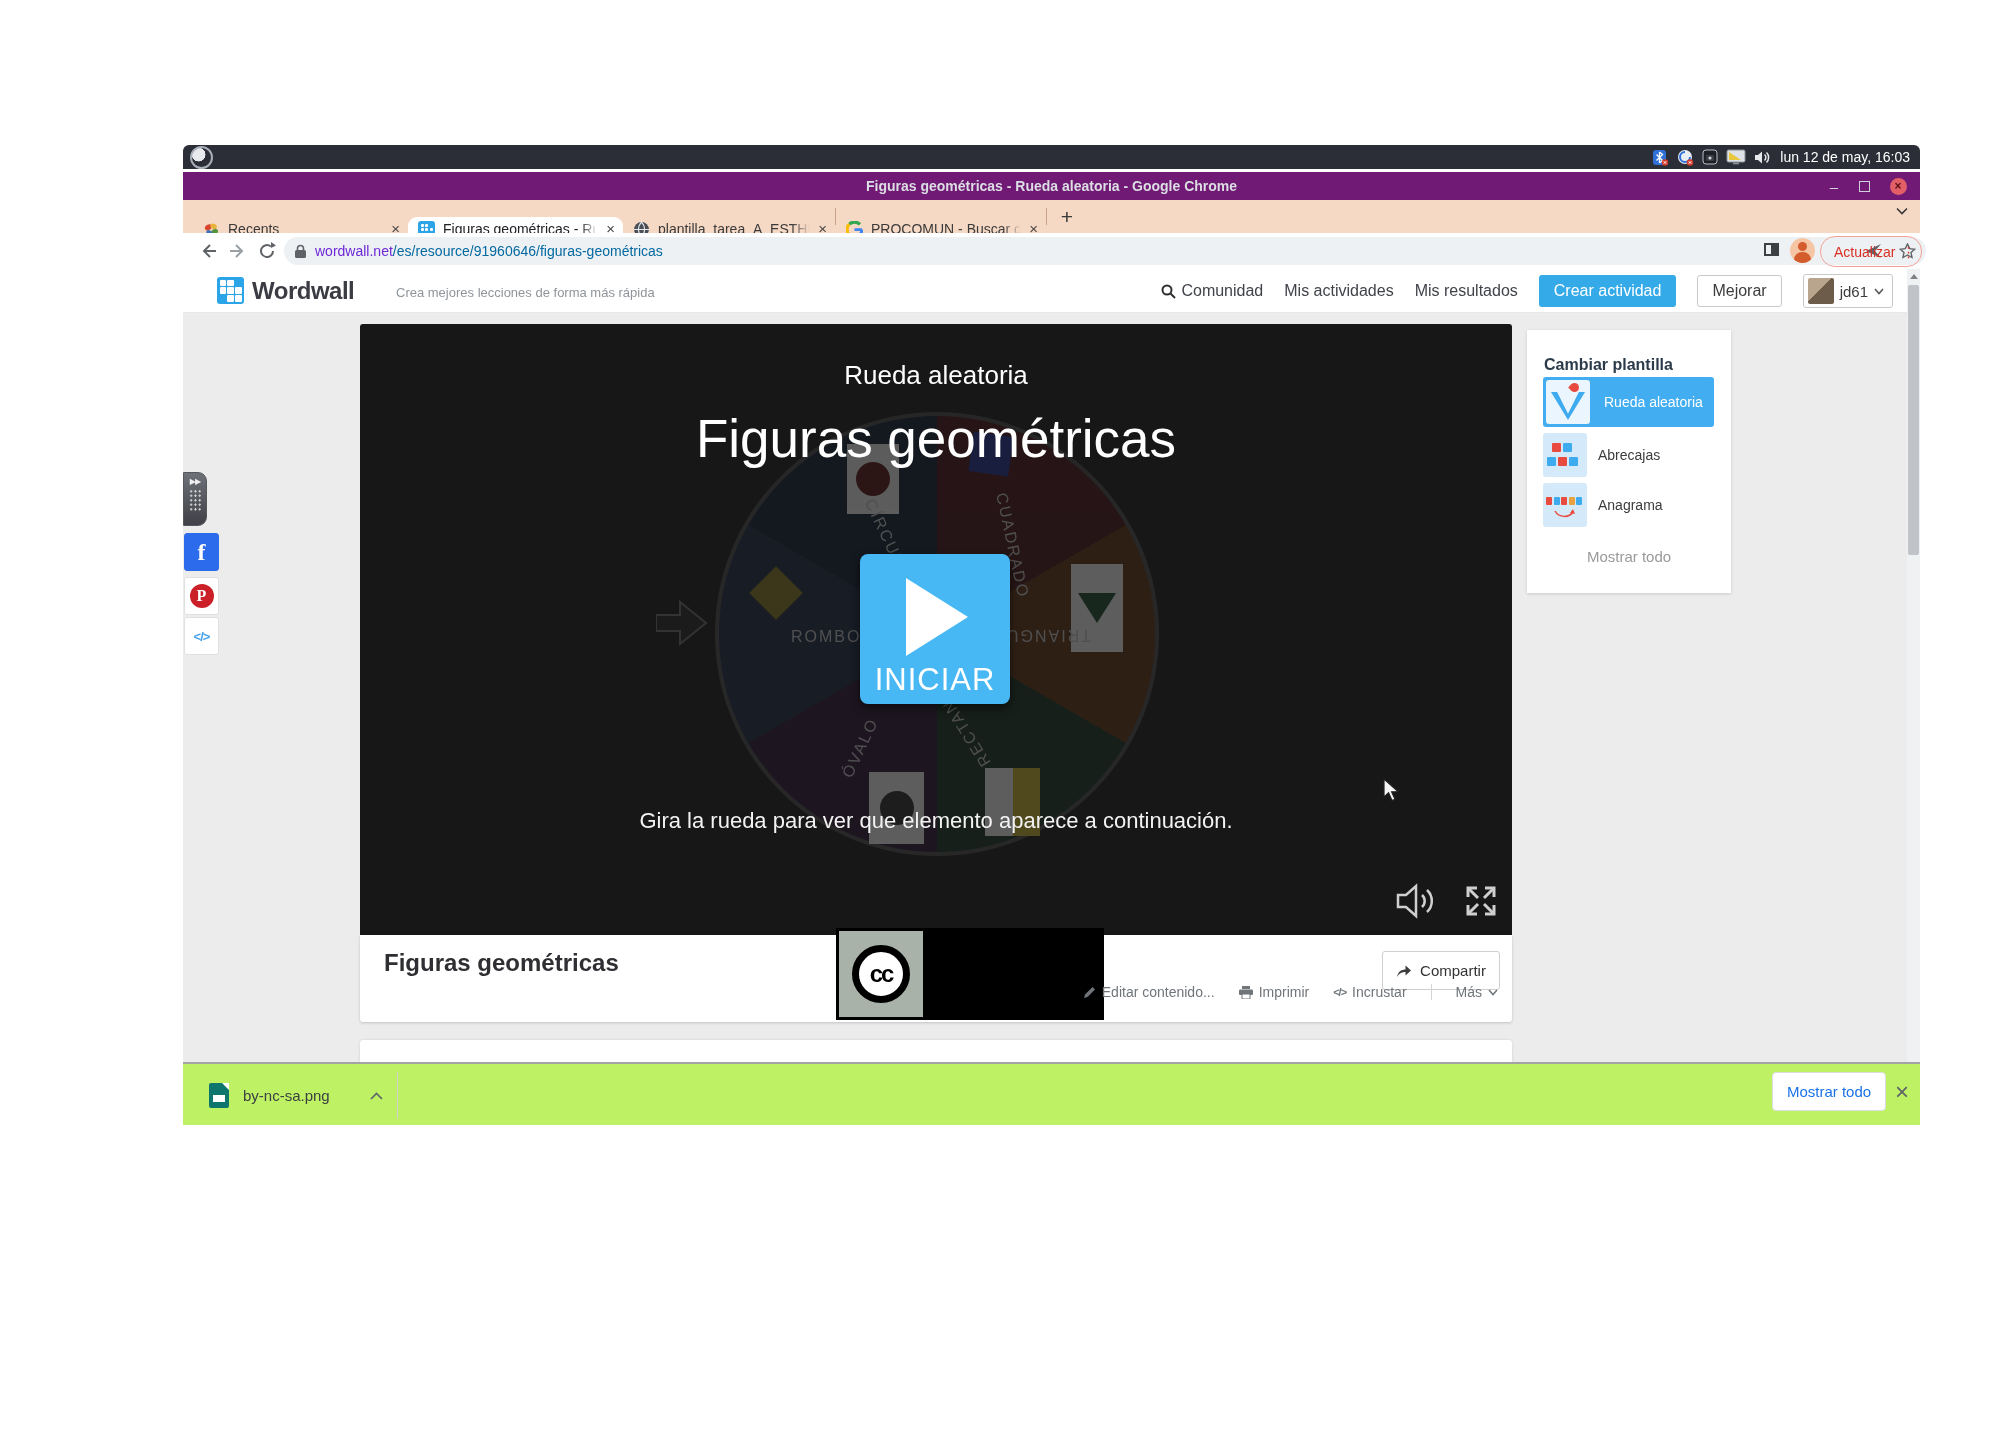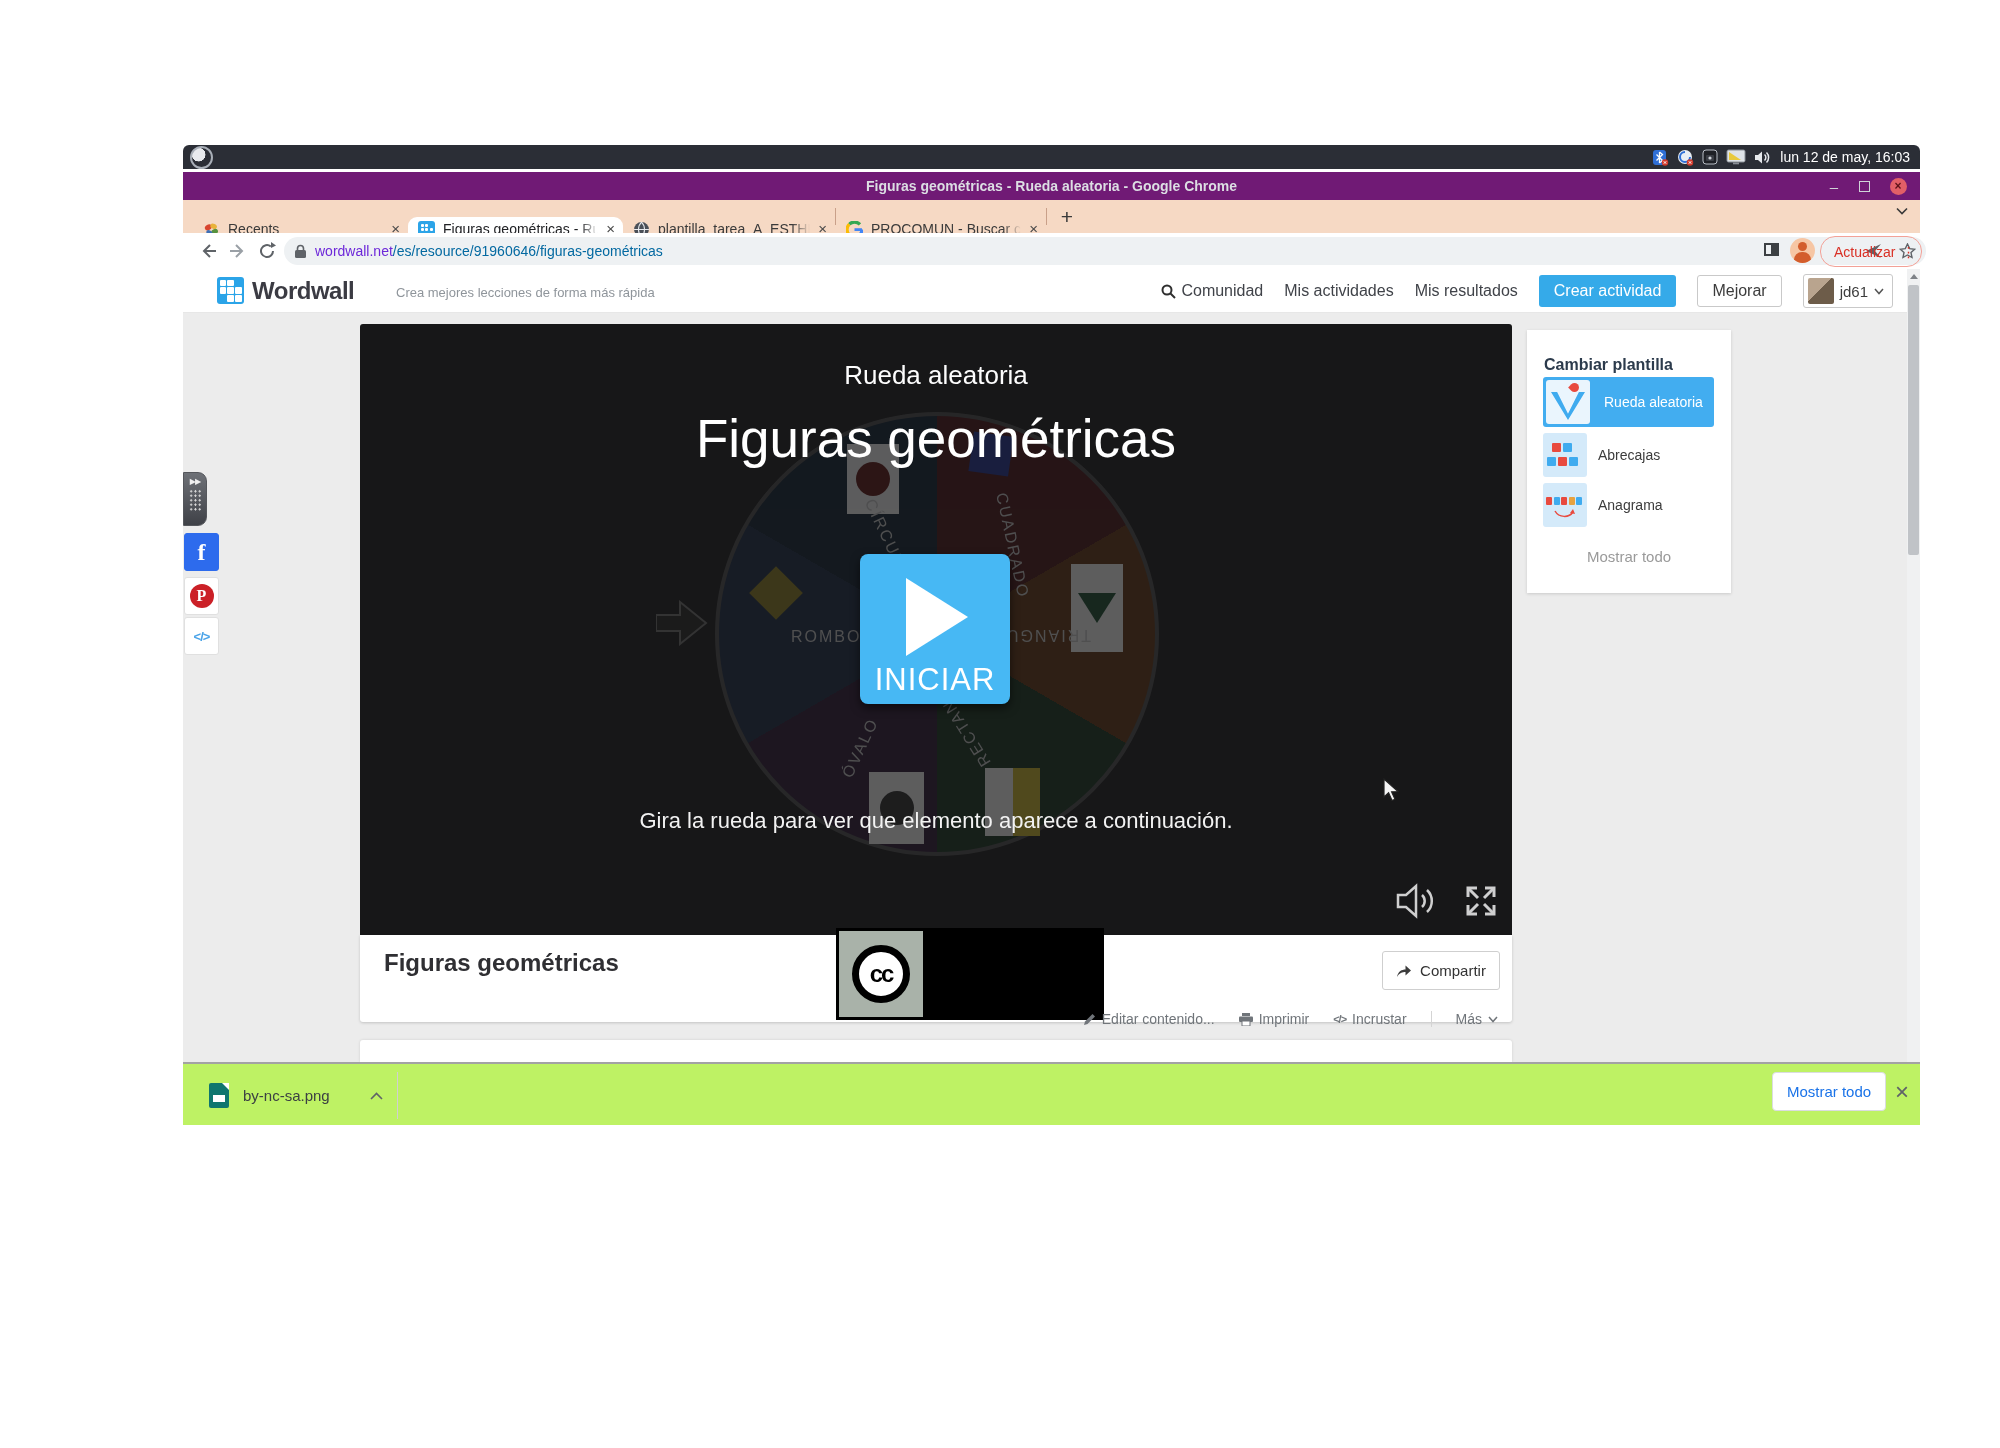--- a/index.html
+++ b/index.html
@@ -94,21 +94,21 @@
   .card-footer{position:relative;height:87px;background:#ffffff;border-radius:0 0 3px 3px;box-shadow:0 1px 3px rgba(0,0,0,.18);}
   .res-title{position:absolute;left:24px;top:14px;font-size:24px;font-weight:bold;color:#2f2f33;}
   .cc-badge{position:absolute;left:476px;top:-7px;width:268px;height:92px;background:#000;border:3px solid #000;box-sizing:border-box;display:flex;}
   .cc-left{width:84px;background:#a9b2a9;display:flex;align-items:center;justify-content:center;}
   .cc-circle{width:58px;height:58px;border-radius:50%;background:#fff;border:7px solid #000;box-sizing:border-box;display:flex;align-items:center;justify-content:center;font-weight:bold;font-size:24px;color:#000;letter-spacing:-2px;}
   .cc-right{flex:1;position:relative;}
   .cc-ic{position:absolute;top:5px;width:50px;height:50px;border-radius:50%;border:6px solid #fff;box-sizing:border-box;display:flex;align-items:center;justify-content:center;color:#fff;}
   .cc-lblrow{position:absolute;bottom:3px;left:0;right:0;display:flex;justify-content:space-around;color:#fff;font-weight:bold;font-size:19px;}
   .nc-slash{position:absolute;width:40px;height:5px;background:#fff;transform:rotate(-45deg);}
   .btn-share{position:absolute;left:1022px;top:16px;width:116px;height:37px;border:1px solid #cfcfcf;border-radius:3px;background:#fff;display:flex;align-items:center;justify-content:center;gap:8px;font-size:15px;color:#333;}
-  .actions{position:absolute;left:700px;top:76px;width:438px;display:flex;justify-content:flex-end;align-items:center;gap:24px;font-size:14px;color:#70757a;}
+  .actions{position:absolute;left:700px;top:49px;width:438px;display:flex;justify-content:flex-end;align-items:center;gap:24px;font-size:14px;color:#70757a;}
   .actions .act{display:flex;align-items:center;gap:6px;white-space:nowrap;}
   .act-sep{width:1px;height:16px;background:#d4d4d4;}
 
   .second-card{left:360px;top:1040px;width:1152px;height:22px;background:#ffffff;border-radius:3px 3px 0 0;box-shadow:0 0 3px rgba(0,0,0,.12);}
 
   
   .tpl-panel{left:1527px;top:330px;width:204px;height:263px;background:#ffffff;box-shadow:0 1px 3px rgba(0,0,0,.15);}
   .tpl-heading{position:absolute;left:17px;top:26px;font-size:16px;font-weight:bold;color:#2c3b4c;}
   .tpl-item{position:absolute;left:16px;display:flex;align-items:center;border-radius:3px;}
   .tpl-thumb{width:44px;height:44px;border-radius:3px;background:#d4eafa;position:relative;flex:0 0 auto;overflow:hidden;}

